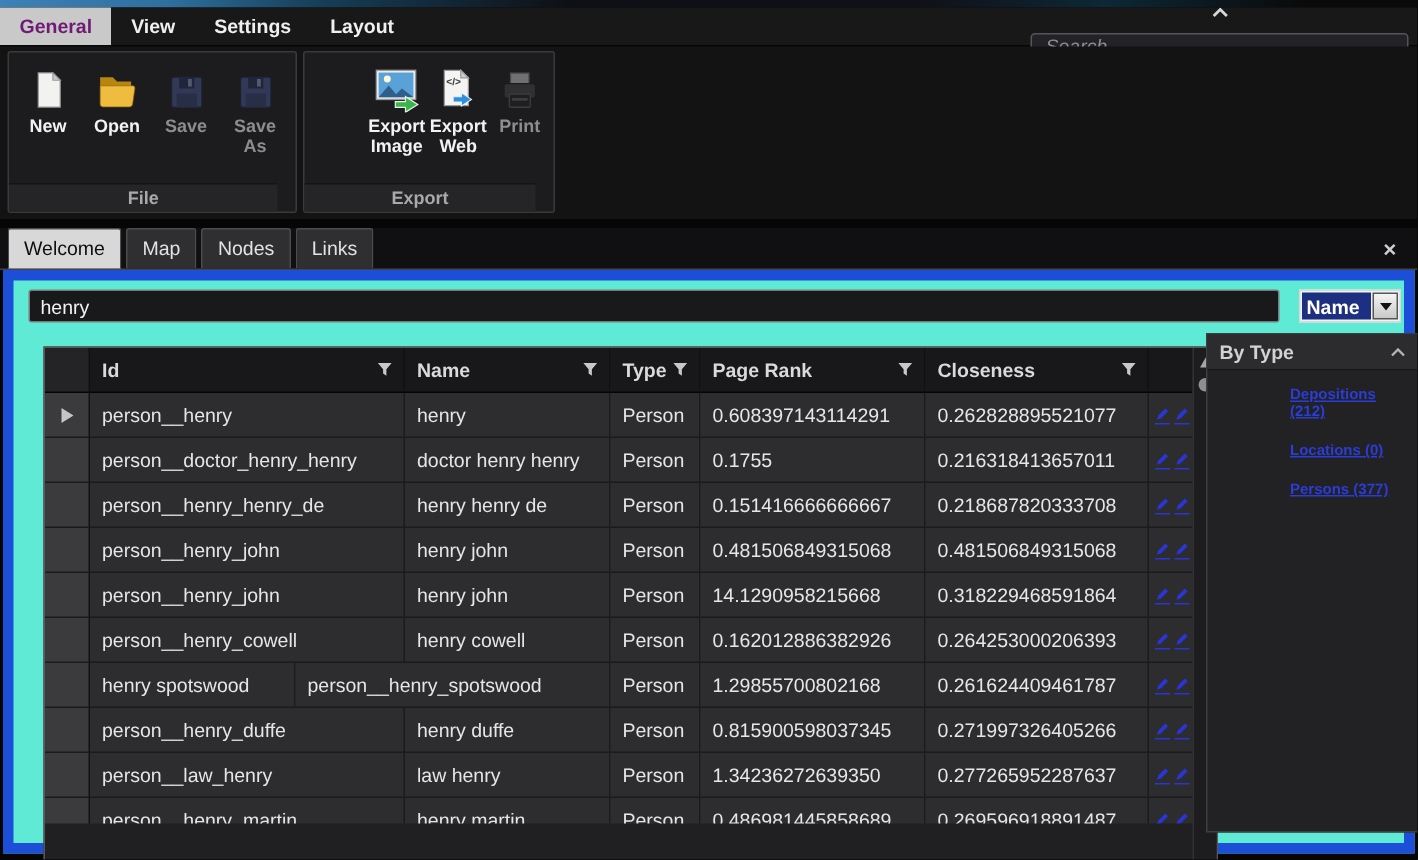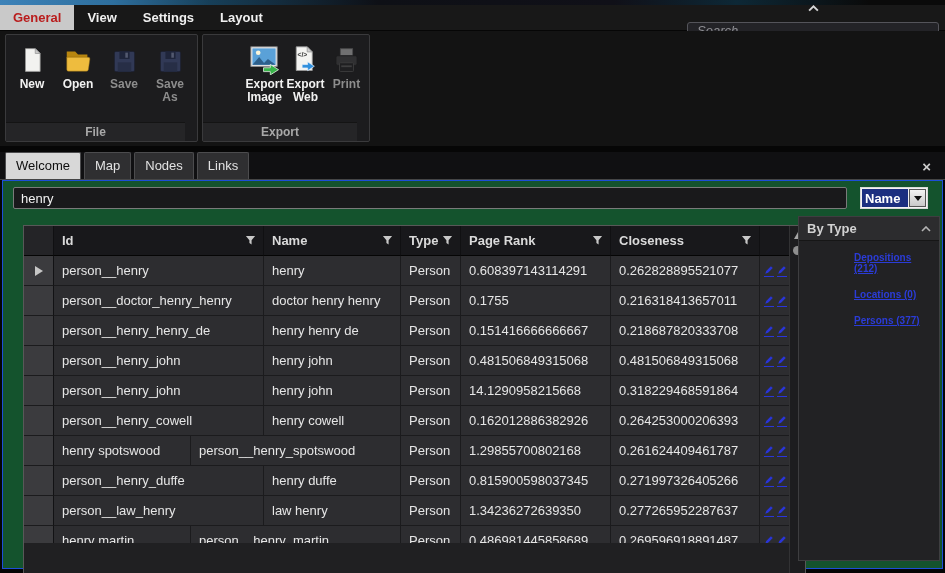--- a/index.html
+++ b/index.html
@@ -8,21 +8,21 @@
          font-family:"Liberation Sans", sans-serif; }
 
   
   .titlebar { position:absolute; top:0; left:0; right:0; height:5px;
     background:linear-gradient(90deg,#3d82b8 0%,#2e6f9e 12%,#17405a 22%,#0e1016 40%,#101018 65%,#0d2836 78%,#0a0a0a 92%); }
 
   
   .menubar { position:absolute; top:5px; left:0; right:0; height:26px; background:#181818;
              border-bottom:1px solid #060606; display:flex; align-items:stretch; }
   .menu-item { color:#f0f0f0; font-size:13px; font-weight:bold; padding:5px 13px; cursor:default; }
-  .menu-item.active { background:#c9c9c9; color:#b91c1c; }
+  .menu-item.active { background:#c9c9c9; color:#701a75; }
   .menubar-right { margin-left:auto; display:flex; align-items:center; gap:10px; padding-right:6px;flex-direction:column; }
   .collapse-btn { width:22px; height:18px; display:flex; align-items:center; justify-content:center; }
   .search-box { width:252px; height:20px; background:#232327; border:1px solid #54545a; border-radius:3px;
                 color:#b0b0b0; font-size:13px; font-style:italic; padding:0 9px; outline:none;
                 font-family:"Liberation Sans", sans-serif; }
   .search-box::placeholder { color:#8d8d92; font-style:italic; }
   .logo { width:21px; height:21px; display:flex; align-items:center; justify-content:center; }
 
   
   .ribbon { position:absolute; top:31px; left:0; right:0; height:115px; background:#131313; }
@@ -45,22 +45,22 @@
   
   .tabstrip { position:absolute; top:152px; left:0; right:0; height:28px; background:#101012;
               display:flex; align-items:flex-end; padding-left:5px; border-bottom:1px solid #454545; }
   .doc-tab { background:#2f2f31; color:#e2e2e2; border:1px solid #4c4c4e; border-bottom:none;
              padding:5px 10px 6px; font-size:13px; margin-right:3px; border-radius:2px 2px 0 0; cursor:default; }
   .doc-tab.active { background:#d8d8d8; color:#0e0e0e; }
   .tab-close { position:absolute; right:14px; top:7px; color:#cdcdcd; font-size:15px; font-weight:bold;
                line-height:15px; cursor:default; }
 
   
-  .content { position:absolute; top:180px; left:2px; right:2px; bottom:4px; background:#14532d;
-             border:1px solid #1d4ed8; }
+  .content { position:absolute; top:180px; left:2px; right:2px; bottom:4px; background:#5eead4;
+             border:7px solid #1d4ed8; }
   .filter-input { position:absolute; left:10px; top:6px; width:834px; height:22px; background:#19191b;
                   border:1px solid #7a7a7a; border-radius:2px; color:#f2f2f2; font-size:13px; padding:0 7px;
                   outline:none; font-family:"Liberation Sans", sans-serif; }
   .combo { position:absolute; left:857px; top:6px; width:68px; height:22px; background:#f2f2f2;
            border:1px solid #d8d8d8; display:flex; padding:1px; cursor:default; }
   .combo-value { flex:1; background:#1c2f80; color:#fff; font-size:13px; font-weight:bold;
                  display:flex; align-items:center; padding:0 3px; overflow:hidden; }
   .combo-btn { width:17px; background:linear-gradient(#f4f4f4,#c9c9c9); border:1px solid #555;
                display:flex; align-items:center; justify-content:center; margin-left:1px; }
 
@@ -482,22 +482,22 @@
         <svg viewBox="0 0 12 12" width="10" height="10">
                   <path d="M1.5 10.5 l1.2 -3.4 5.6 -5.6 2.2 2.2 -5.6 5.6 z" fill="#2a35d8"></path>
                 </svg>
       </span>
     </div>
   </div>
           <div class="grid-row partial">
     <div class="cell rowhdr">
       
     </div>
+    <div class="cell c-id">person__henry_martin</div>
     <div class="cell c-name">henry martin</div>
-    <div class="cell c-id">person__henry_martin</div>
     <div class="cell c-type">Person</div>
     <div class="cell c-pr">0.486981445858689</div>
     <div class="cell c-cl">0.269596918891487</div>
     <div class="cell c-edit">
       <span class="editlink">
         <svg viewBox="0 0 12 12" width="10" height="10">
                   <path d="M1.5 10.5 l1.2 -3.4 5.6 -5.6 2.2 2.2 -5.6 5.6 z" fill="#2a35d8"></path>
                 </svg>
       </span>
       <span class="editlink">

